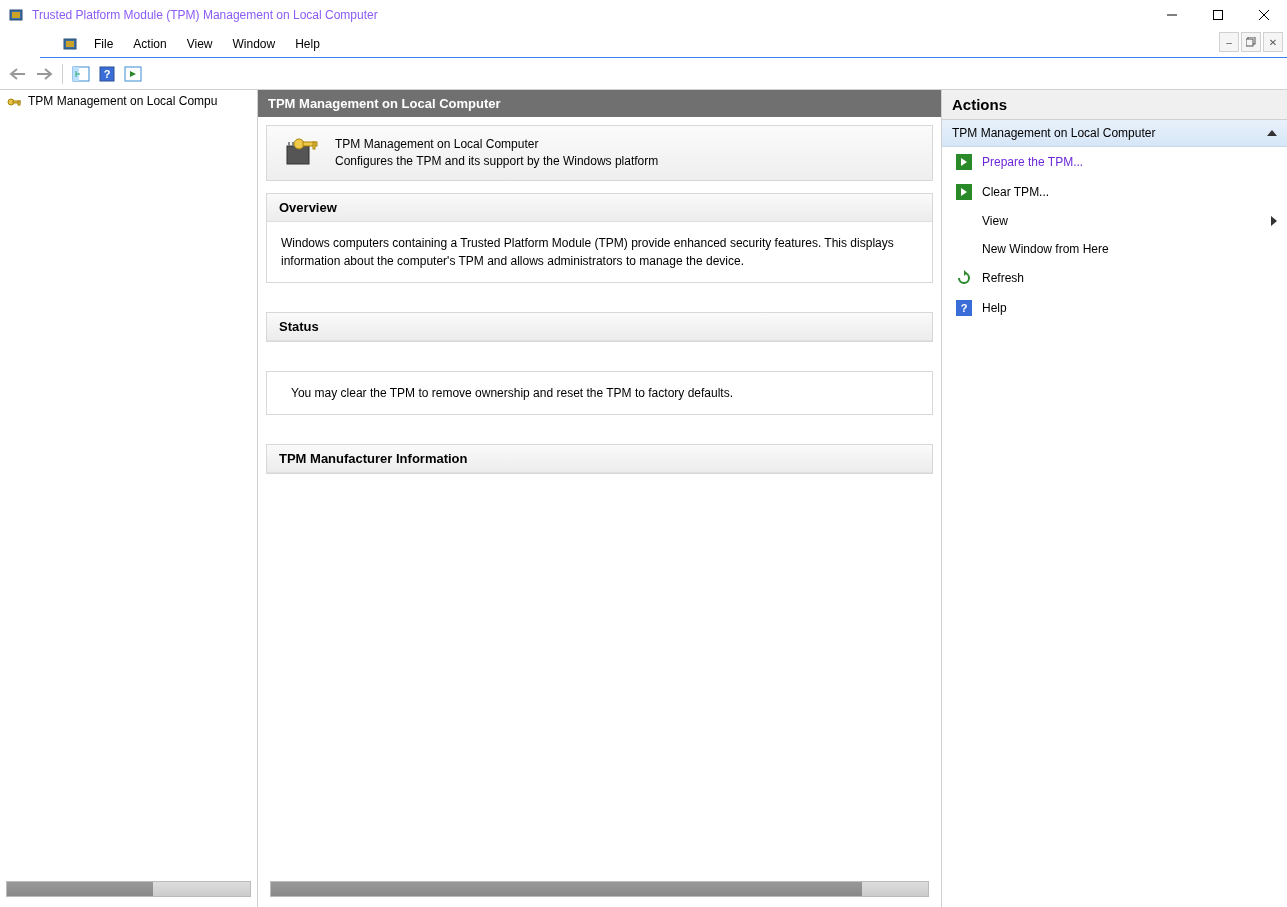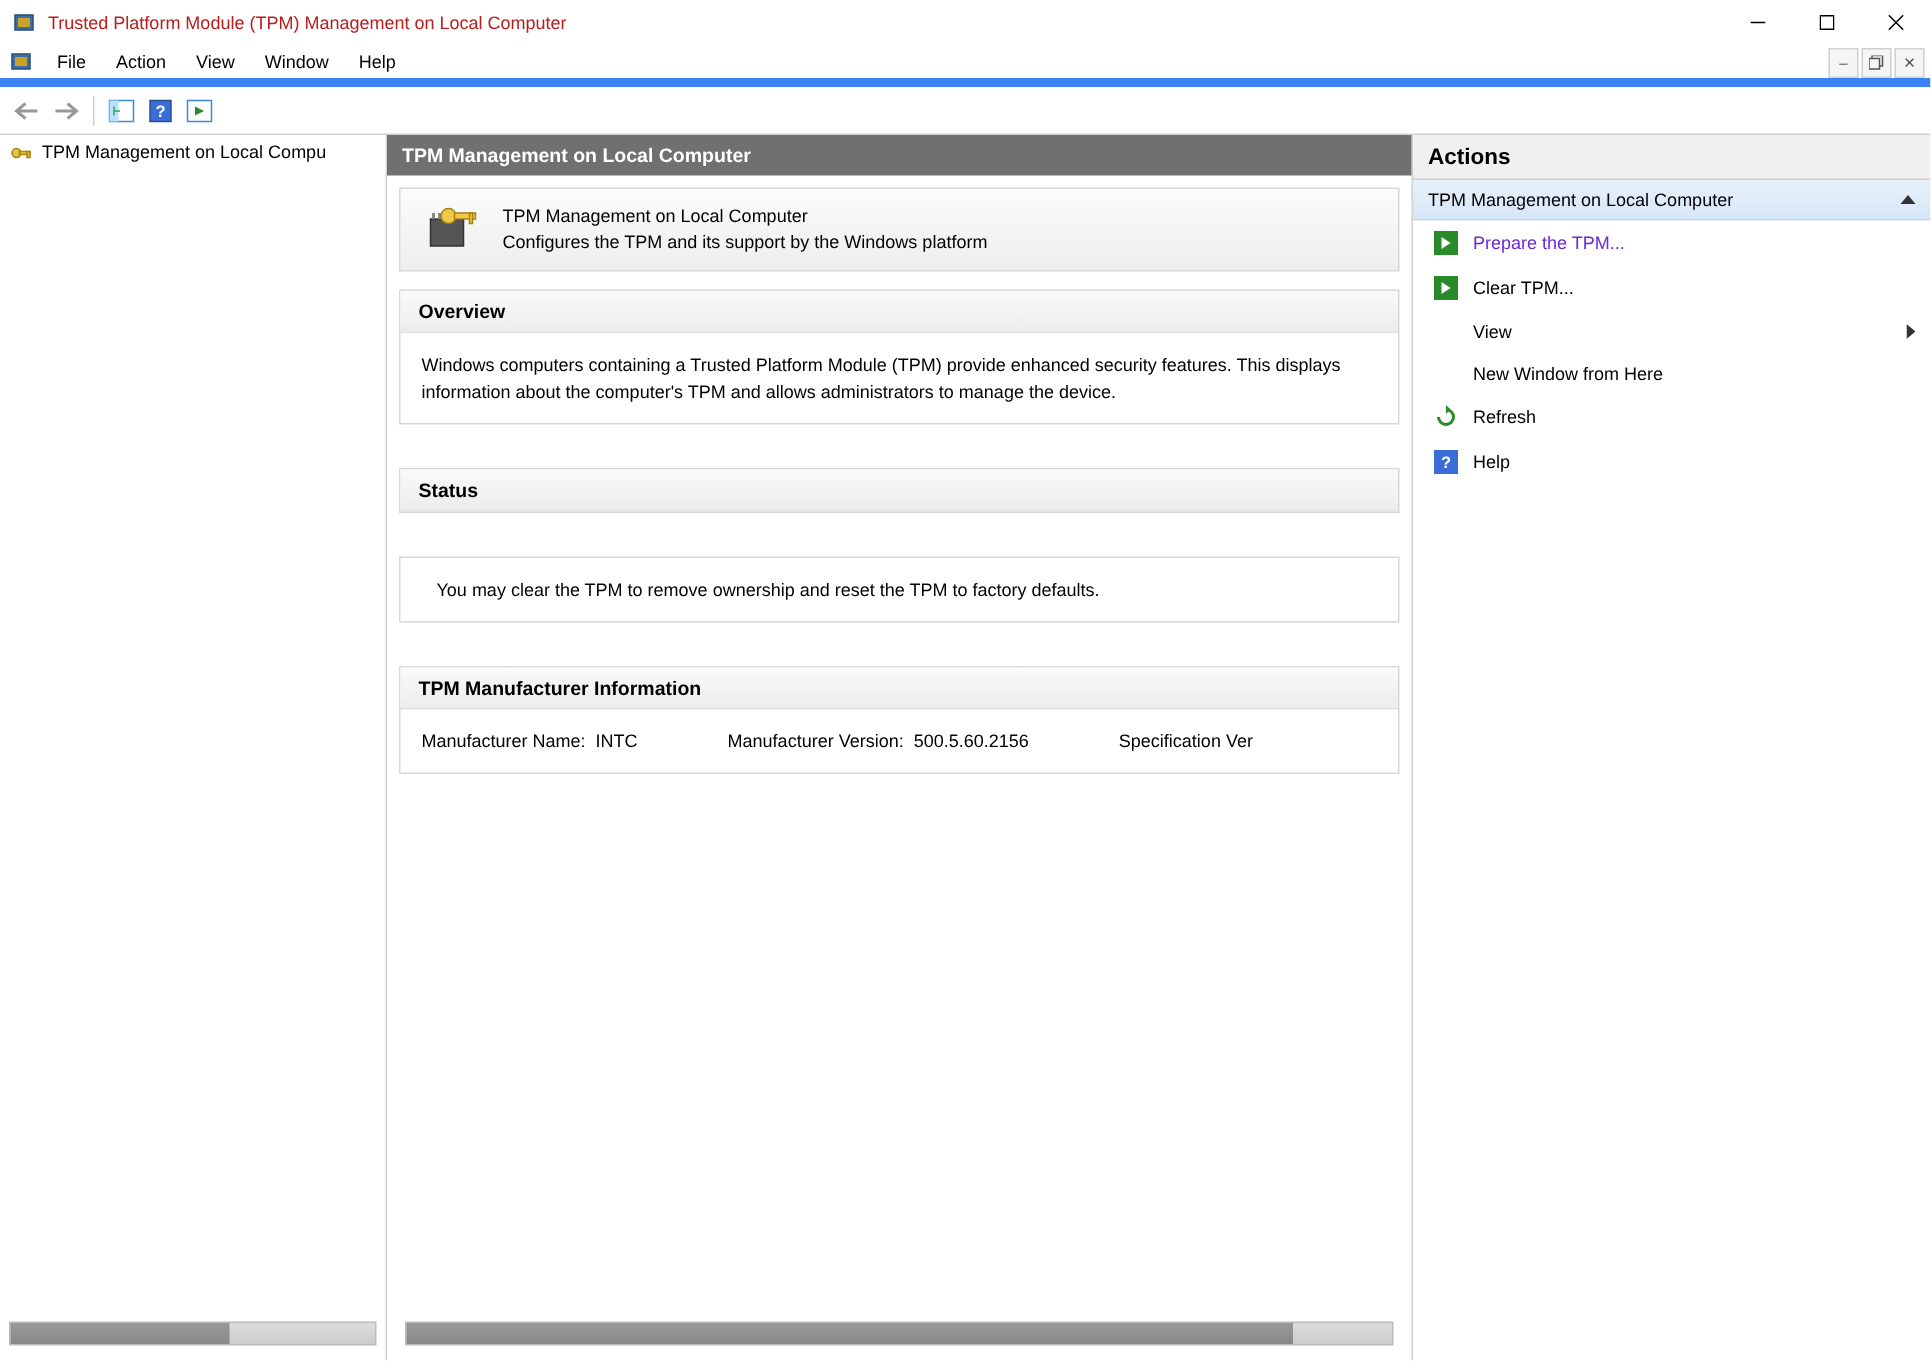--- a/index.html
+++ b/index.html
@@ -1,26 +1,26 @@
 <!DOCTYPE html>
 <html><head>
   <meta charset="utf-8">
   <style>
     * { margin: 0; padding: 0; box-sizing: border-box; font-family: "Segoe UI", Tahoma, sans-serif; }
     body { width: 1287px; height: 907px; background: #fff; overflow: hidden; font-size: 12px; }
 
     
     .titlebar { height: 30px; display: flex; align-items: center; padding-left: 8px; background: #fff; }
     .titlebar .app-icon { width: 16px; height: 16px; margin-right: 8px; }
-    .titlebar .title { font-size: 12px; color: #b91c1c; flex: 1; }
+    .titlebar .title { font-size: 12px; color: #8b5cf6; flex: 1; }
     .win-controls { display: flex; }
     .win-btn { width: 46px; height: 30px; display: flex; align-items: center; justify-content: center; color: #000; }
 
     
-    .menubar { height: 28px; display: flex; align-items: center; padding-left: 4px; border-bottom: 6px solid #3b82f6; position: relative; }
+    .menubar { height: 28px; display: flex; align-items: center; padding-left: 20px; border-bottom: 1px solid #3b82f6; position: relative; margin-left: 40px; }
     .menu-icon { width: 16px; height: 16px; margin: 0 6px 0 2px; }
     .menu-item { padding: 4px 10px; font-size: 12px; }
     .mdi-controls { position: absolute; right: 4px; top: 2px; display: flex; gap: 2px; }
     .mdi-btn { width: 20px; height: 20px; border: 1px solid #d0d0d0; display:flex; align-items:center; justify-content:center; font-size: 10px; color:#555; background:#f5f5f5;}
 
     
     .toolbar { height: 32px; display: flex; align-items: center; padding: 0 6px; border-bottom: 1px solid #d0d0d0; gap: 2px; }
     .tool-btn { width: 24px; height: 24px; display: flex; align-items: center; justify-content: center; }
     .tool-btn.disabled { opacity: 0.4; }
     .tool-sep { width: 1px; height: 20px; background: #d0d0d0; margin: 0 4px; }
@@ -207,31 +207,20 @@
       <div class="section">
         <div class="section-header">Status</div>
       </div>
 
       <div class="section">
         <div class="section-body indent">You may clear the TPM to remove ownership and reset the TPM to factory defaults.</div>
       </div>
 
       <div class="section">
         <div class="section-header">TPM Manufacturer Information</div>
-        <div class="mfg-row">
-          <div class="mfg-item">
-            <span>Manufacturer Name:</span>&nbsp;&nbsp;<span>INTC</span>
-          </div>
-          <div class="mfg-item">
-            <span>Manufacturer Version:</span>&nbsp;&nbsp;<span>500.5.60.2156</span>
-          </div>
-          <div class="mfg-item" style="margin-right:0;">
-            <span>Specification Ver</span>
-          </div>
-        </div>
       </div>
 
       <div class="content-scroll-h">
           <div class="content-scroll-thumb"></div>
         </div>
     </div>
   </div>
 
   <div class="actions-pane">
     <div class="actions-header">Actions</div>

